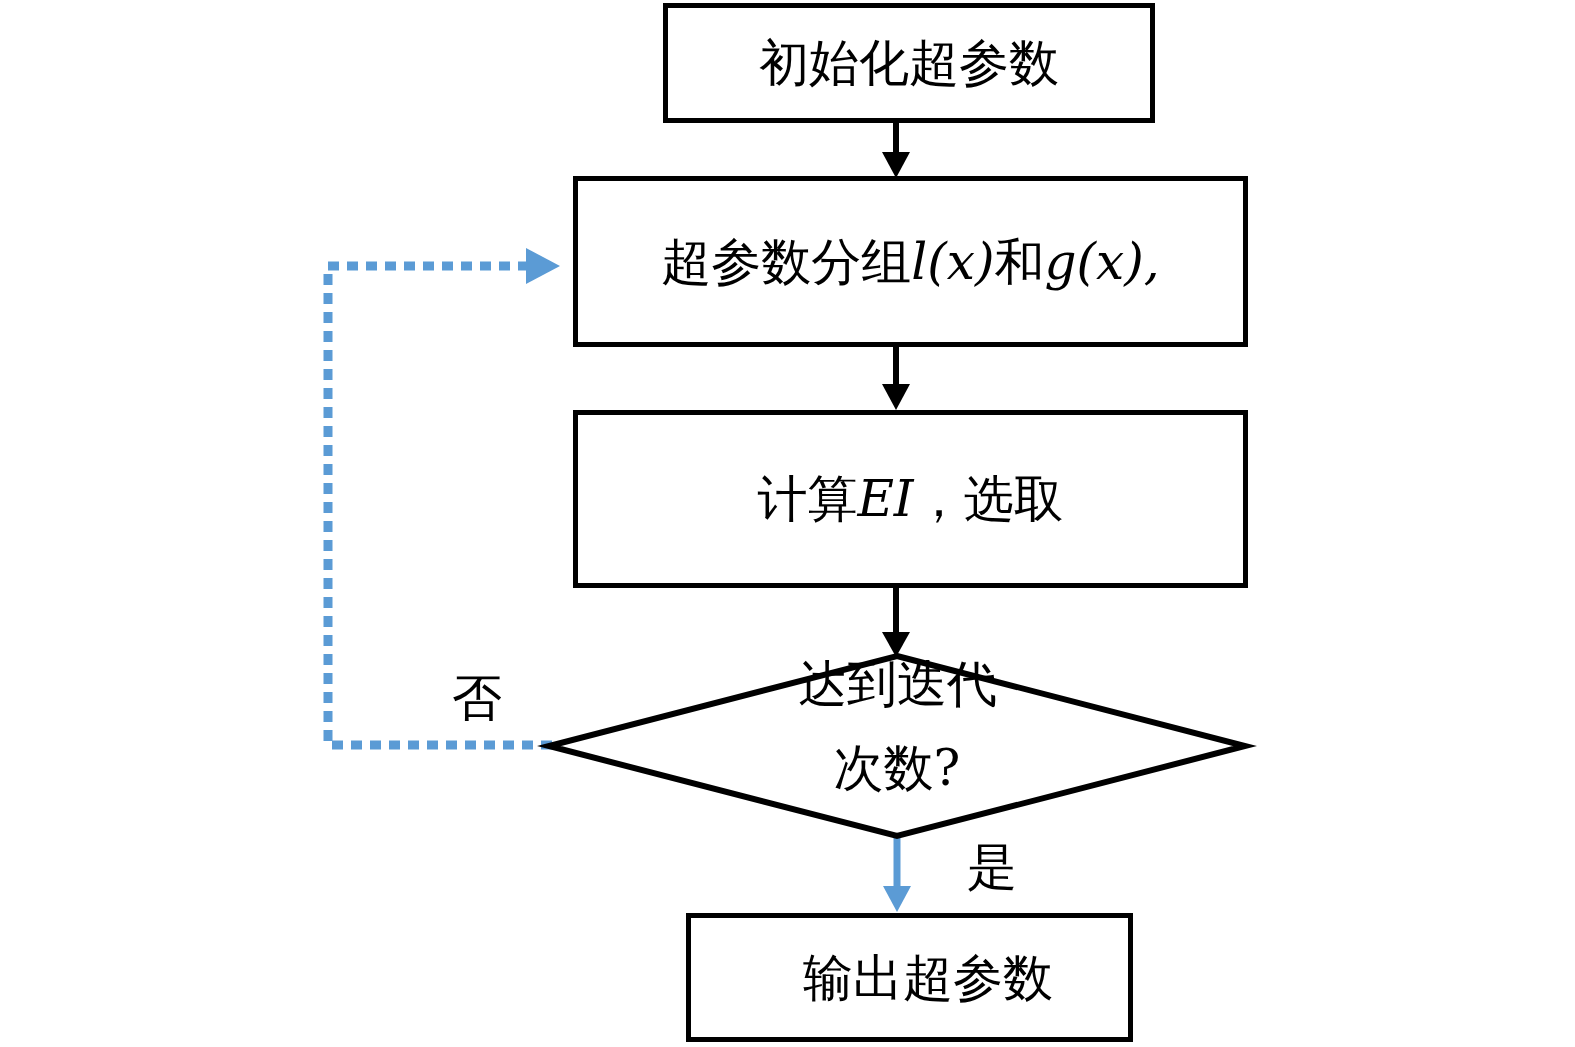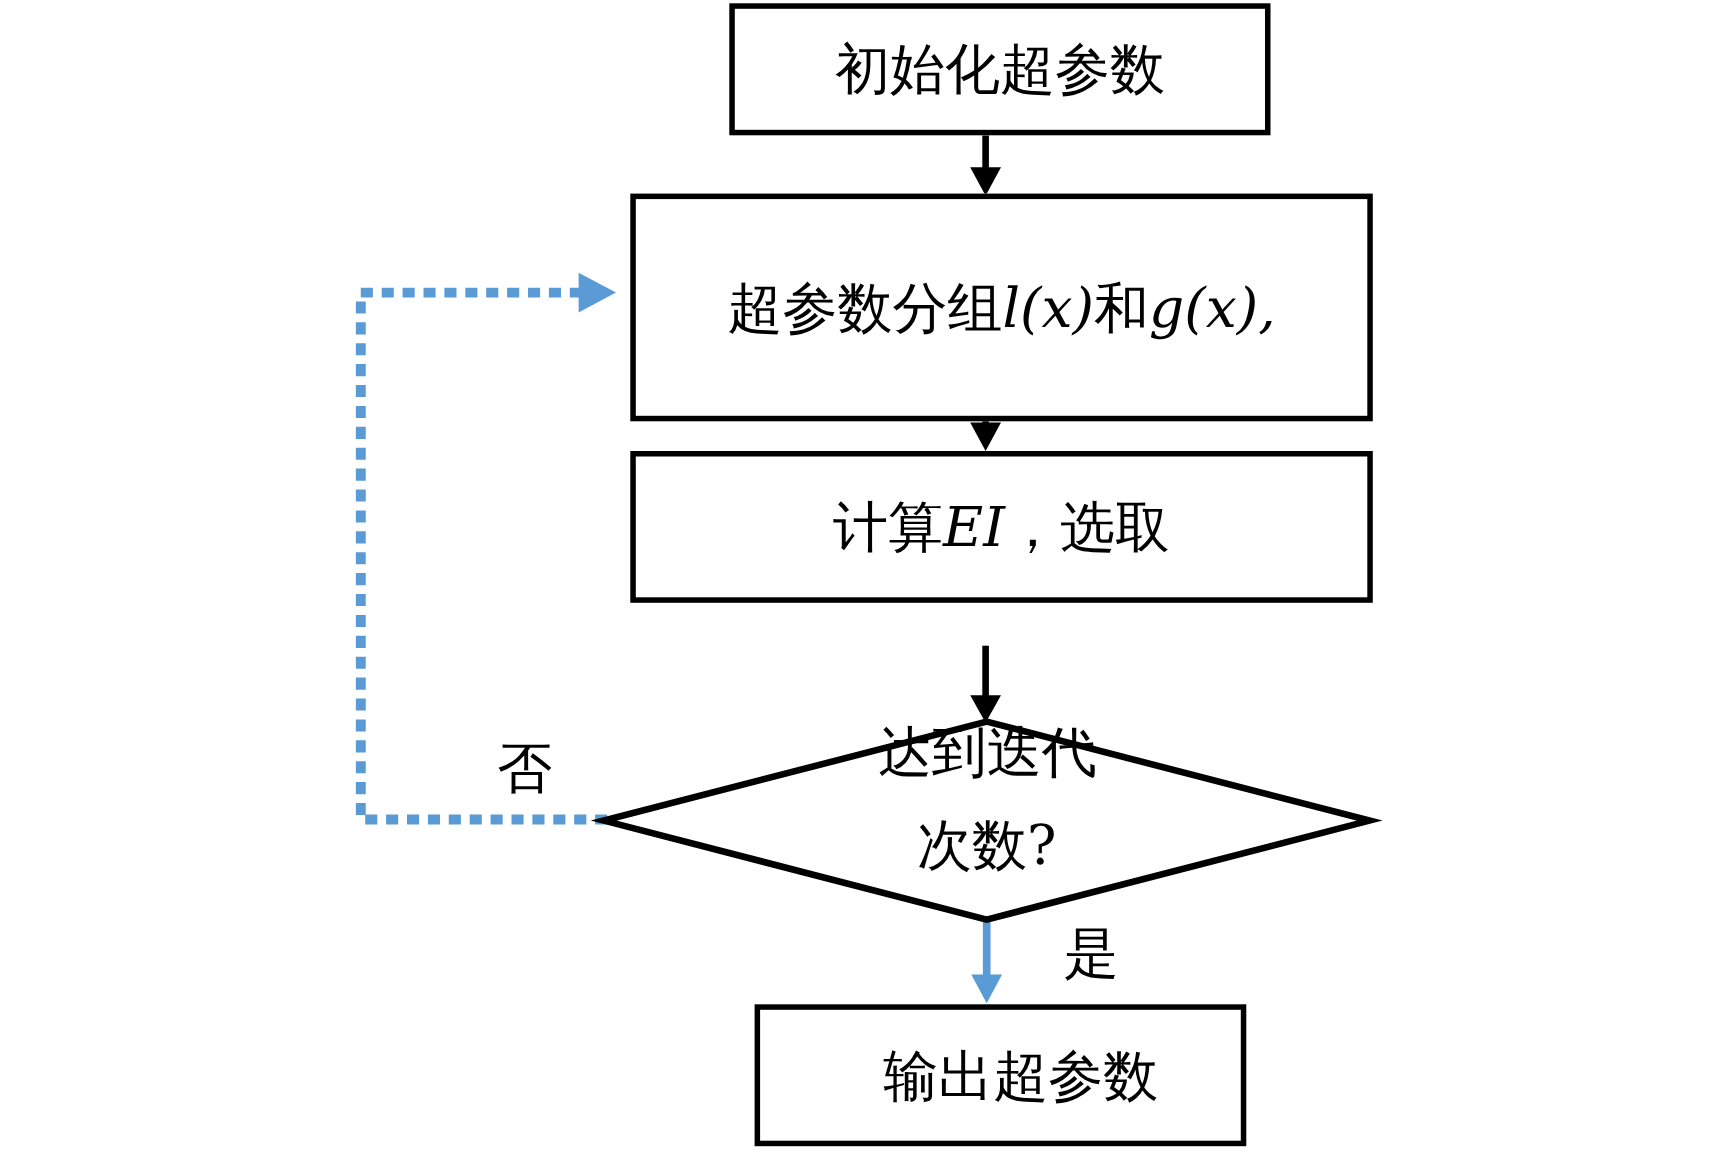--- a/index.html
+++ b/index.html
@@ -77,25 +77,25 @@
       <polygon points="883,886 911,886 897,912" fill="#5B9BD5"></polygon>
     </g>
 
     <polygon points="897,656 1245,746 897,836 549,746" stroke-width="6" stroke="#000000" fill="#FFFFFF"></polygon>
   </svg>
 
   <div class="node" style="left:650px; top:3px; width:492px; height:120px;">
     <div><span>初始化超参数</span></div>
   </div>
 
-  <div class="node" style="left:560px; top:176px; width:675px; height:207px;">
+  <div class="node" style="left:560px; top:176px; width:675px; height:171px;">
     <div><span>超参数分组</span><span class="it">l(x)</span><span>和</span><span class="it">g(x),</span></div>
   </div>
 
-  <div class="node" style="left:560px; top:410px; width:675px; height:138px;">
+  <div class="node" style="left:560px; top:410px; width:675px; height:178px;">
     <div><span>计算</span><span class="it">EI</span><span>，选取</span></div>
   </div>
 
   <div class="floating-text" style="left:647px; top:656px; width:500px; height:140px;gap:16px;">
     <div><span>达到迭代</span></div>
     <div><span>次数?</span></div>
   </div>
 
   <div class="node" style="left:673px; top:913px; width:447px; height:129px;padding-left:37px;">
     <div><span>输出超参数</span></div>

